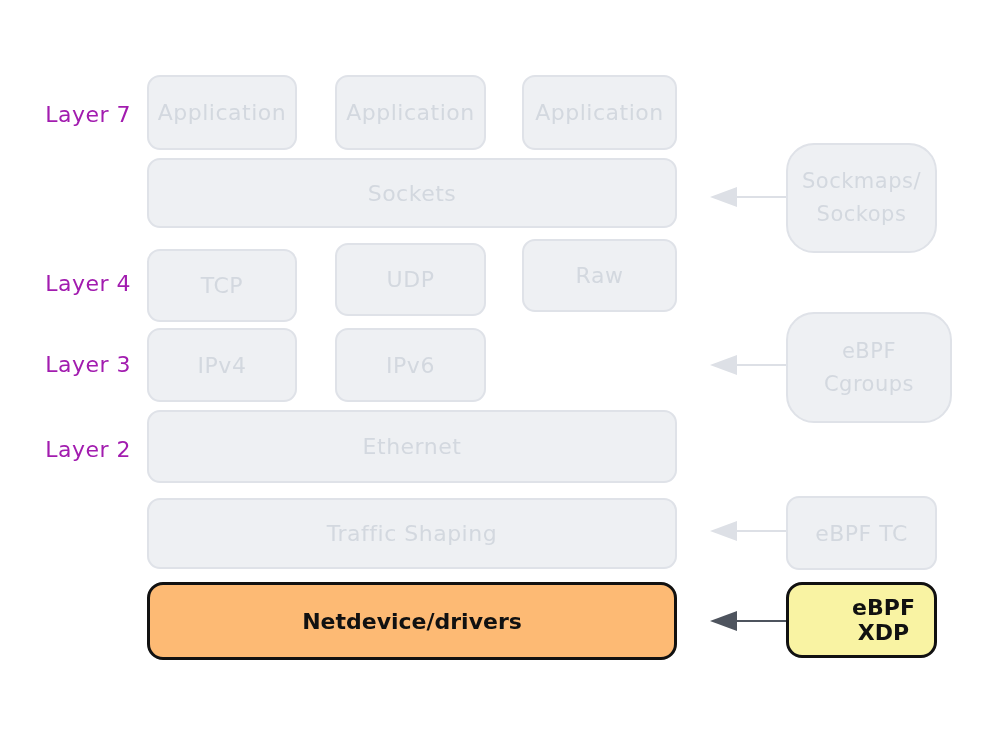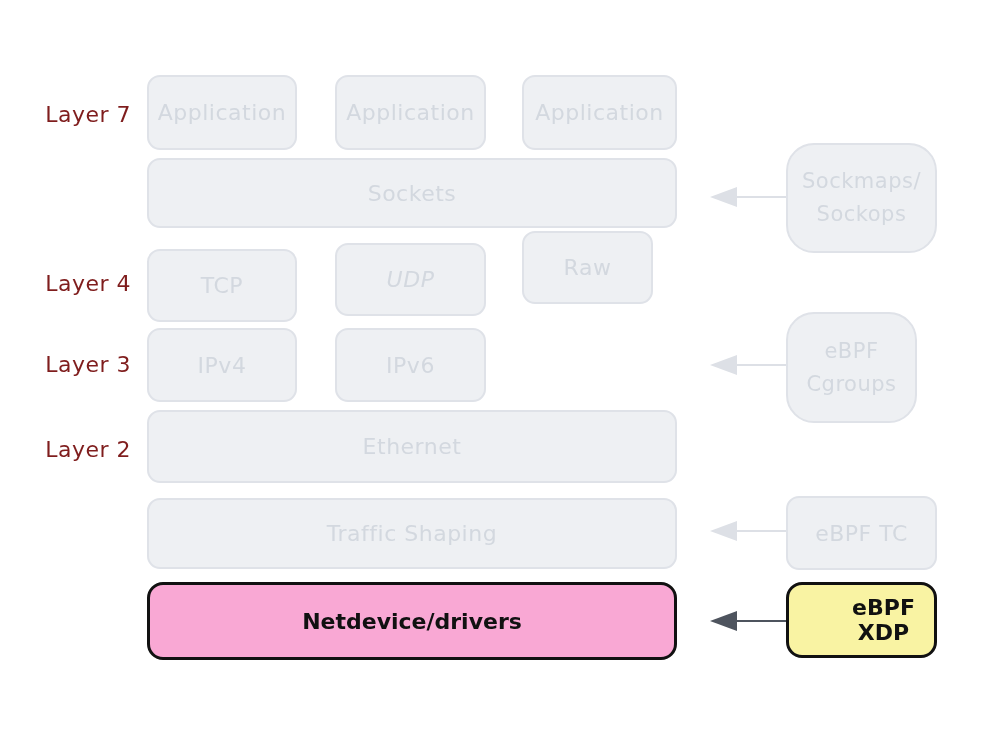--- a/index.html
+++ b/index.html
@@ -27,40 +27,40 @@
     font-size: 22px;
     letter-spacing: 0.5px;
   }
   .muted.tall {
     flex-direction: column;
     line-height: 1.55;
     font-size: 21px;
     border-radius: 28px;
   }
   .hl-blue {
-    background: #f9a8d4;
+    background: #fdba74;
     border: 3.5px solid #111111;
     color: #111111;
     font-weight: bold;
     font-size: 22px;
     border-radius: 16px;
   }
   .hl-yellow {
     background: #f9f3a3;
     border: 3.5px solid #111111;
     color: #111111;
     font-weight: bold;
     font-size: 22px;
     border-radius: 16px;
   }
   .layer-label {
     position: absolute;
     width: 105px;
     text-align: right;
-    color: #7f1d1d;
+    color: #a21caf;
     font-size: 22px;
     line-height: 28px;
     letter-spacing: 0.5px;
   }
   .arrow {
     position: absolute;
     width: 76px;
     height: 20px;
   }
   .arrow .head {
@@ -91,37 +91,37 @@
   <div class="layer-label" style="left:26px; top:351px;">Layer 3</div>
   <div class="layer-label" style="left:26px; top:436px;">Layer 2</div>
 
   <div class="box muted" style="left:147px; top:75px; width:150px; height:75px;">Application</div>
   <div class="box muted" style="left:335px; top:75px; width:151px; height:75px;">Application</div>
   <div class="box muted" style="left:522px; top:75px; width:155px; height:75px;">Application</div>
 
   <div class="box muted" style="left:147px; top:158px; width:530px; height:70px;">Sockets</div>
 
   <div class="box muted" style="left:147px; top:249px; width:150px; height:73px;">TCP</div>
-  <div class="box muted" style="left:335px; top:243px; width:151px; height:73px;font-style:italic;">UDP</div>
-  <div class="box muted" style="left:522px; top:231px; width:131px; height:73px;">Raw</div>
+  <div class="box muted" style="left:335px; top:243px; width:151px; height:73px;">UDP</div>
+  <div class="box muted" style="left:522px; top:239px; width:155px; height:73px;">Raw</div>
 
   <div class="box muted" style="left:147px; top:328px; width:150px; height:74px;">IPv4</div>
   <div class="box muted" style="left:335px; top:328px; width:151px; height:74px;">IPv6</div>
 
   <div class="box muted" style="left:147px; top:410px; width:530px; height:73px;">Ethernet</div>
 
   <div class="box muted" style="left:147px; top:498px; width:530px; height:71px;">Traffic Shaping</div>
 
   <div class="box hl-blue" style="left:147px; top:582px; width:530px; height:78px;">Netdevice/drivers</div>
 
   <div class="box muted tall" style="left:786px; top:143px; width:151px; height:110px;">
     <span>Sockmaps/</span>
     <span>Sockops</span>
   </div>
-  <div class="box muted tall" style="left:786px; top:312px; width:131px; height:111px;">
+  <div class="box muted tall" style="left:786px; top:312px; width:166px; height:111px;">
     <span>eBPF</span>
     <span>Cgroups</span>
   </div>
   <div class="box muted" style="left:786px; top:496px; width:151px; height:74px;">eBPF TC</div>
   <div class="box hl-yellow" style="left:786px; top:582px; width:151px; height:76px;padding-left:44px;">eBPF XDP</div>
 
   <div class="arrow" style="left:710px; top:187px;">
     <div class="head"></div>
     <div class="shaft"></div>
   </div>

